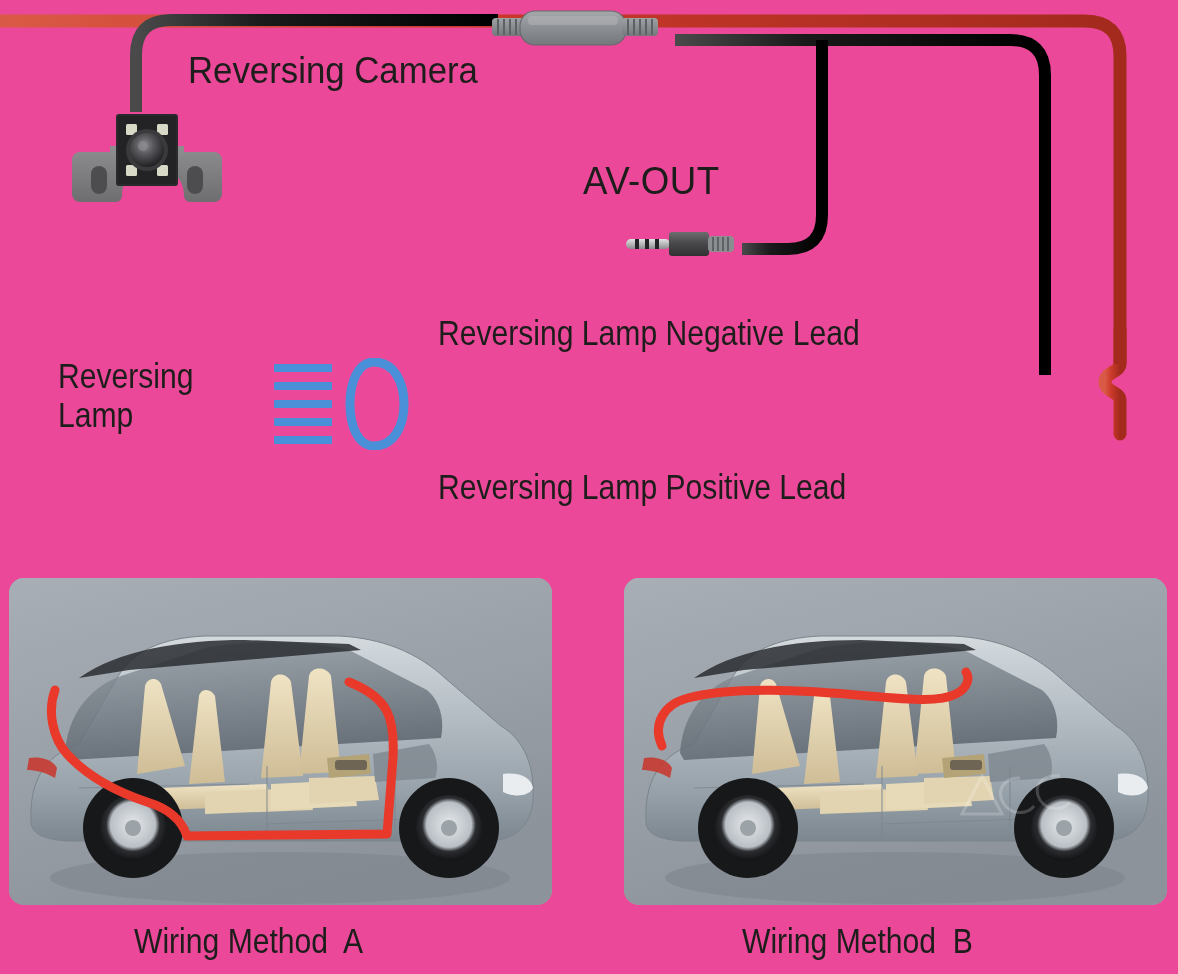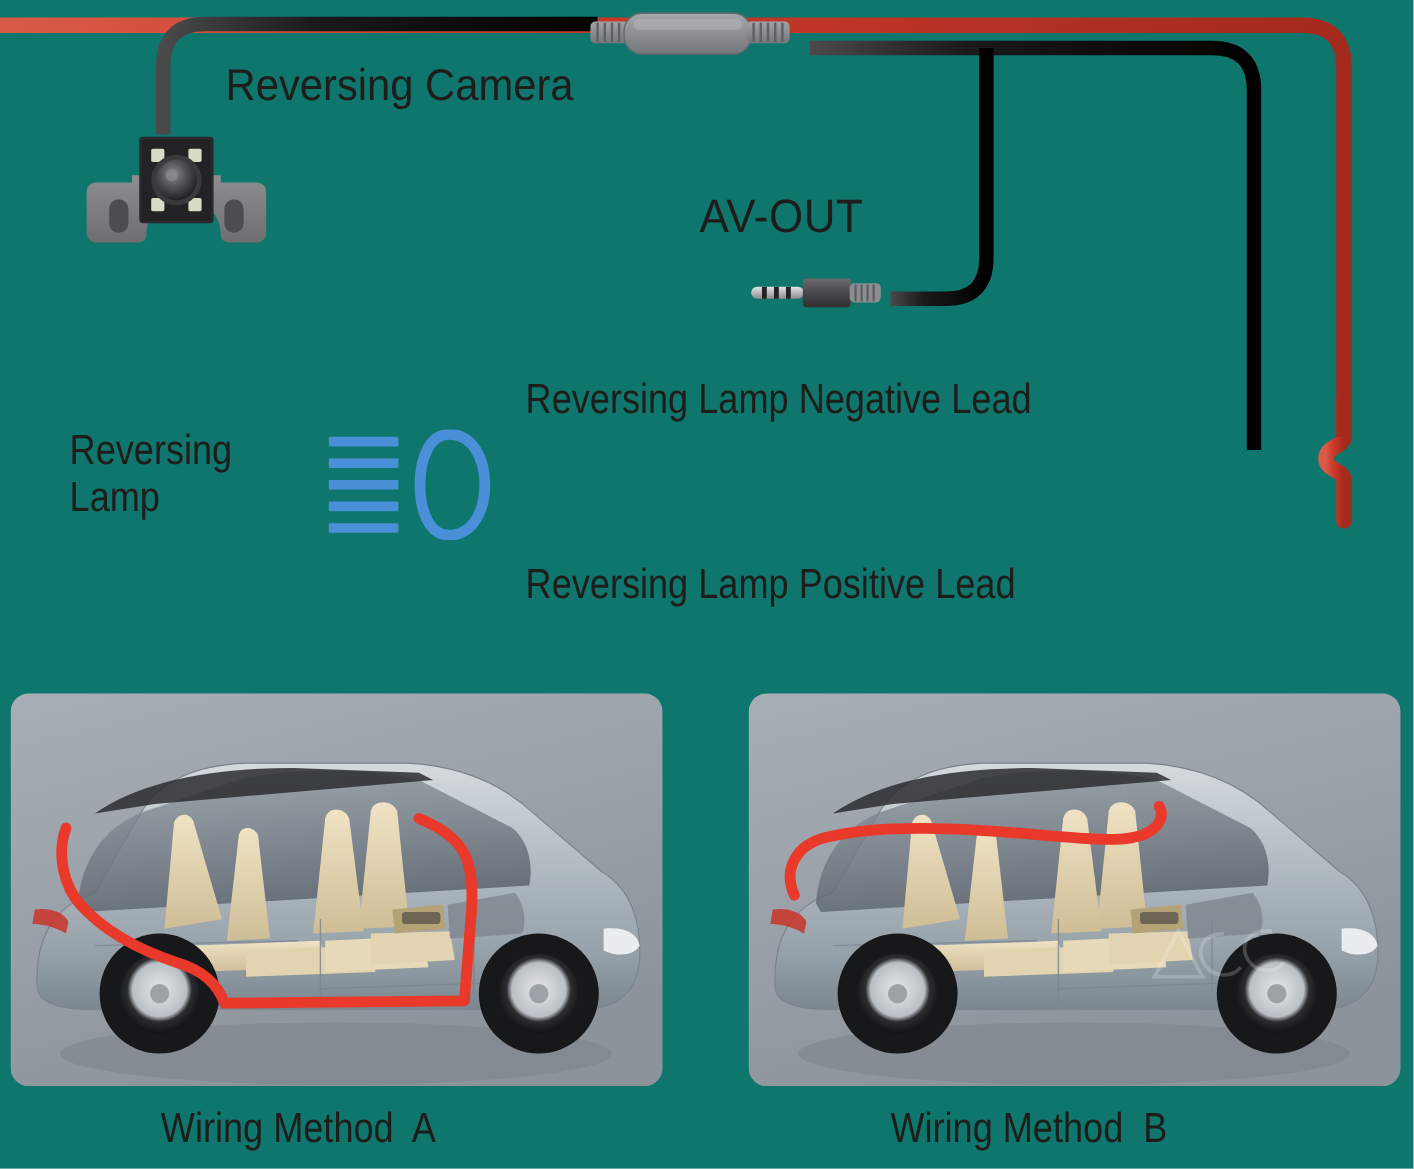--- a/index.html
+++ b/index.html
@@ -9,21 +9,21 @@
     background: #ffffff;
   }
   body {
     font-family: "Liberation Sans", "DejaVu Sans", sans-serif;
     -webkit-font-smoothing: antialiased;
   }
   #page {
     position: relative;
     width: 1178px;
     height: 974px;
-    background: #0f766e;
+    background: #ec4899;
     overflow: hidden;
   }
 
   
   .label {
     position: absolute;
     color: #1d1d1b;
     white-space: pre;
     line-height: 1.12;
   }

